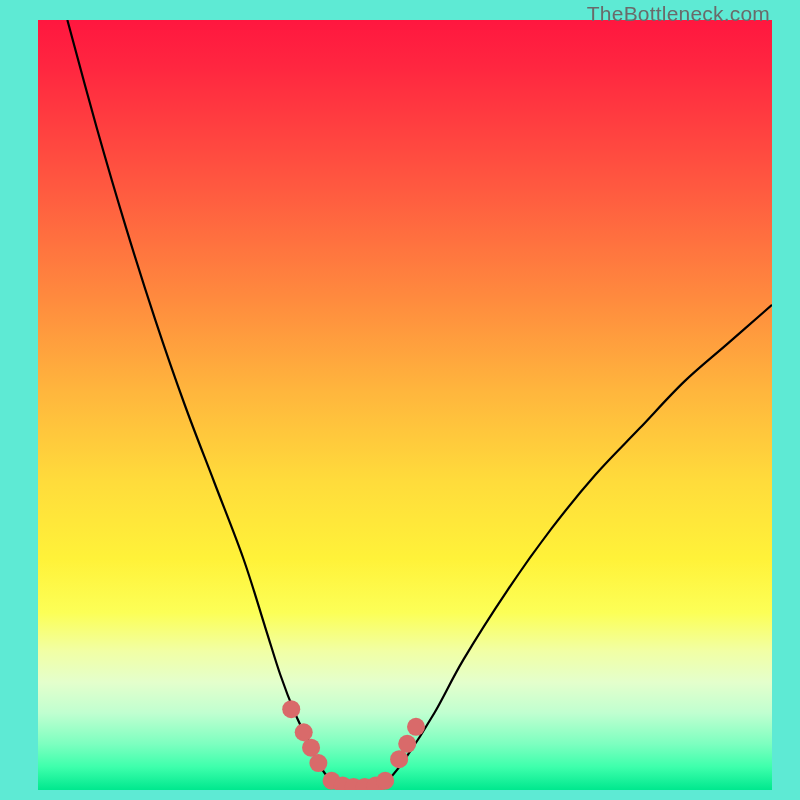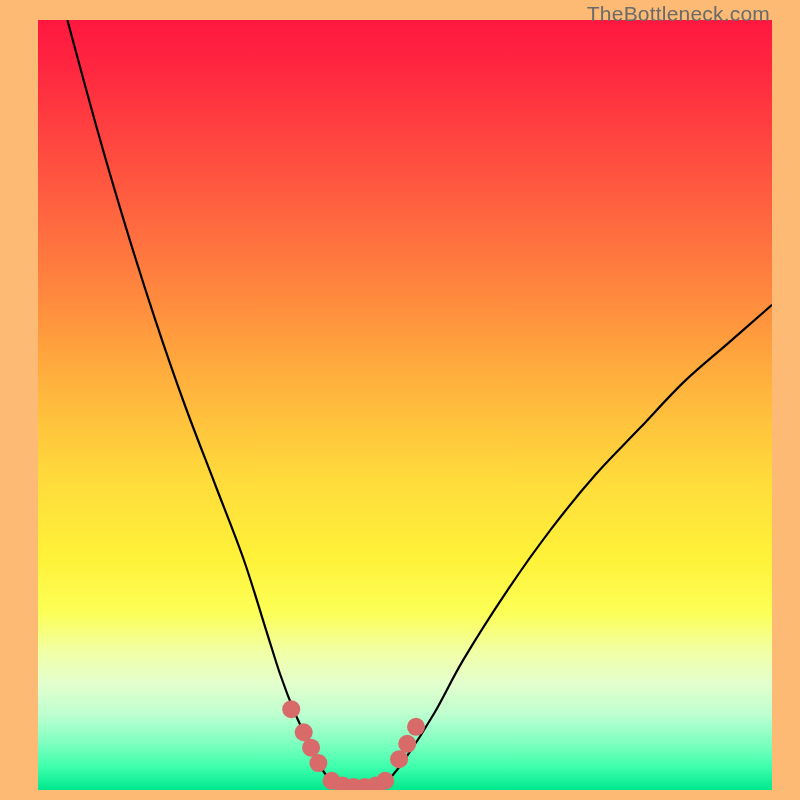--- a/index.html
+++ b/index.html
@@ -11,21 +11,21 @@
     overflow: hidden;
     position: relative;
     font-family: Arial, sans-serif;
   }
   .frame {
     position: absolute;
     top: 0;
     left: 0;
     width: 800px;
     height: 800px;
-    background: #fdba74;
+    background: #5eead4;
   }
   .plot-area {
     position: absolute;
     top: 20px;
     left: 38px;
     width: 734px;
     height: 770px;
     background: linear-gradient(to bottom,
       #ff173f 0%,
       #ff2640 6%,

